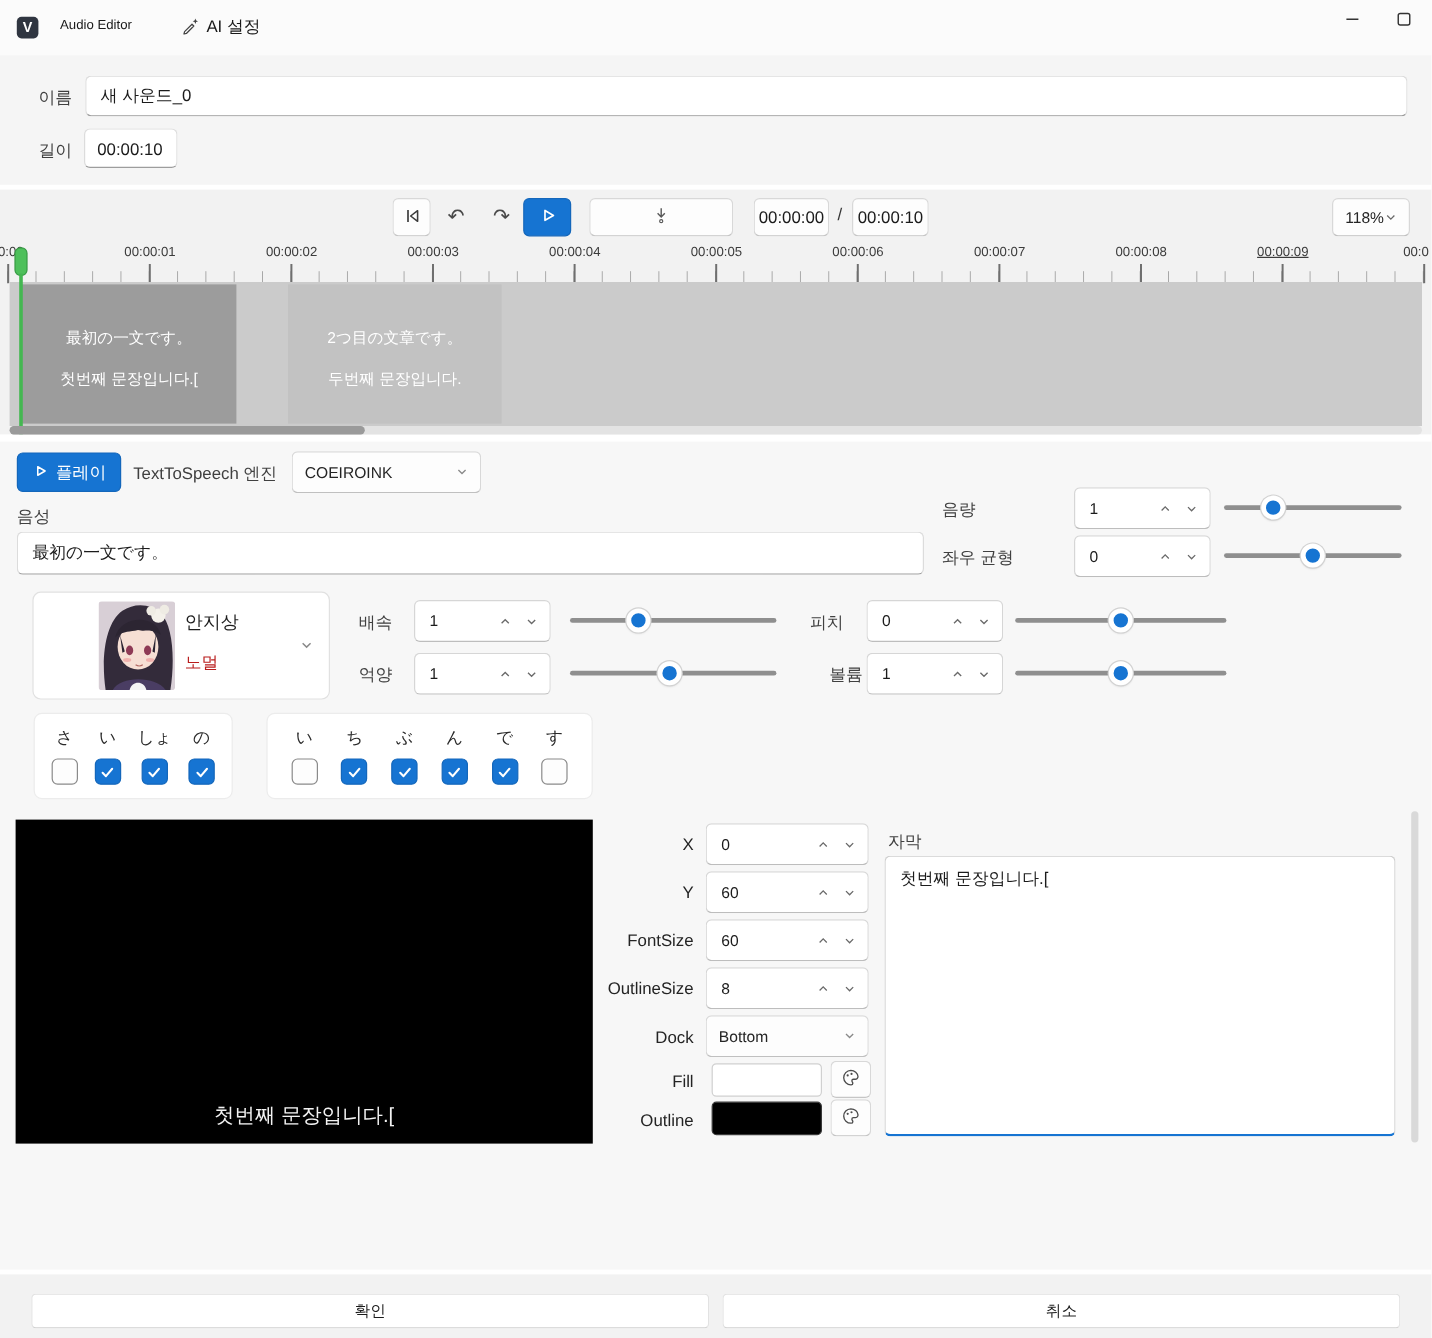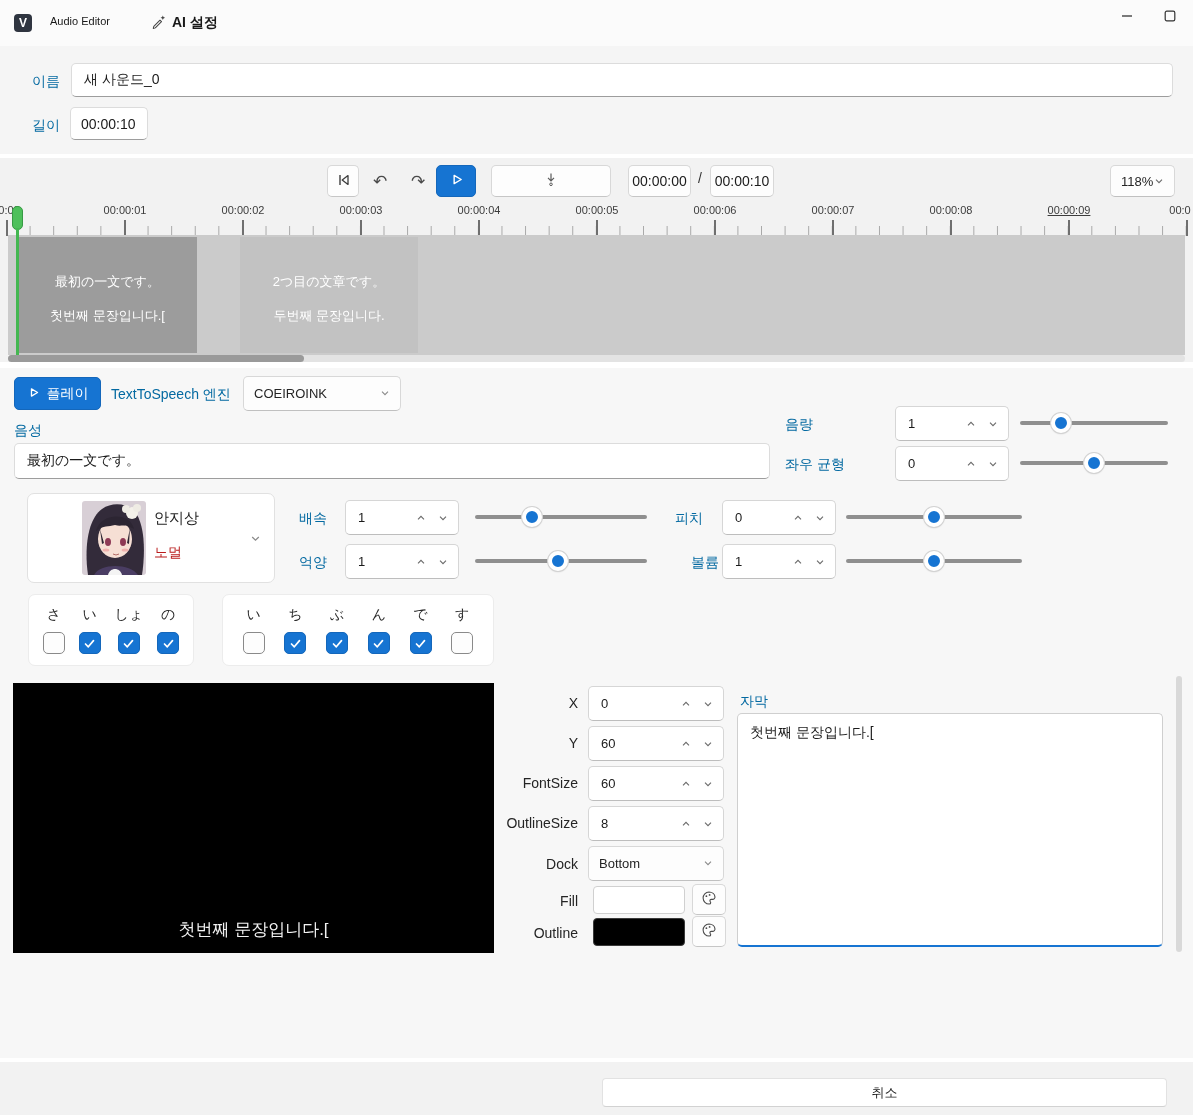--- a/index.html
+++ b/index.html
@@ -5,34 +5,34 @@
   * { margin:0; padding:0; box-sizing:border-box; }
   html,body { width:1193px; height:1115px; }
   body { font-family:"Liberation Sans","DejaVu Sans",sans-serif; background:#ffffff; color:#1b1b1b; position:relative; overflow:hidden; }
   .abs { position:absolute; }
   .app { position:absolute; inset:0; }
 
   
   .titlebar { position:absolute; left:0; top:0; width:1193px; height:46px; background:#fbfbfb; display:flex; align-items:center; }
   .logo { position:absolute; left:14px; top:14px; width:18px; height:18px; background:#2f3540; color:#fff; border-radius:4px; font-size:12px; font-weight:bold; display:flex; align-items:center; justify-content:center; }
   .app-title { position:absolute; left:50px; top:15px; font-size:11px; color:#191919; }
-  .menu-ai { position:absolute; left:145px; top:10px; height:26px; display:flex; align-items:center; gap:6px; padding:0 6px; border-radius:4px; font-size:14px; color:#191919; cursor:default;font-weight:bold; }
+  .menu-ai { position:absolute; left:145px; top:10px; height:26px; display:flex; align-items:center; gap:6px; padding:0 6px; border-radius:4px; font-size:14px; color:#191919; cursor:default; }
   .win-btn { position:absolute; width:30px; height:26px; display:flex; align-items:center; justify-content:center; }
 
   
   .textfield { background:#ffffff; border:1px solid #dcdcdc; border-bottom-color:#9d9d9d; border-radius:5px; font-size:14px; color:#1b1b1b; padding:0 12px; font-family:inherit; outline:none; }
   .btn { background:#fdfdfd; border:1px solid #d8d8d8; border-bottom-color:#c6c6c6; border-radius:5px; display:flex; align-items:center; justify-content:center; font-size:13px; color:#1b1b1b; }
   .flatbtn { background:transparent; border:none; display:flex; align-items:center; justify-content:center; color:#4a4a4a; font-size:17px; }
   .accent-btn { background:#1674d2; border:1px solid #1467bb; border-radius:5px; color:#fff; display:flex; align-items:center; justify-content:center; gap:7px; font-size:14px; }
   .select { background:#fdfdfd; border:1px solid #d8d8d8; border-bottom-color:#c0c0c0; border-radius:5px; display:flex; align-items:center; font-size:13px; color:#252525; padding:0 10px; }
   .select .val { flex:1; }
   .spin { background:#ffffff; border:1px solid #d6d6d6; border-bottom-color:#bdbdbd; border-radius:5px; display:flex; align-items:center; padding:0 4px 0 12px; font-size:13px; color:#1b1b1b; }
   .spin .val { flex:1; }
   .spin .chev { width:22px; height:24px; display:flex; align-items:center; justify-content:center; border-radius:4px; }
-  .label { font-size:14px; color:#0369a1; white-space:nowrap; }
+  .label { font-size:14px; color:#404040; white-space:nowrap; }
   .slider { height:20px; }
   .slider .track { position:absolute; left:0; right:0; top:8px; height:4px; background:#8f8f8f; border-radius:2px; }
   .slider .thumb { position:absolute; top:0; left:var(--pct,50%); transform:translateX(-50%); width:20px; height:20px; border-radius:50%; background:#1674d2; border:4px solid #ffffff; box-shadow:0 0 0 1px #d2d2d2, 0 1px 2px rgba(0,0,0,.15); }
 
   
   .panel-info { position:absolute; left:0; top:46px; width:1193px; height:108px; background:#f5f5f5; }
 
   
   .panel-trans { position:absolute; left:0; top:158px; width:1193px; height:204px; background:#f2f2f2; }
   .ruler-labels { position:absolute; left:0; top:46px; width:1193px; height:16px; overflow:hidden; }
@@ -521,16 +521,17 @@
       </span>
     </div>
 
     <div class="label abs" style="left:740px;top:325px;">자막</div>
     <textarea class="textarea abs" style="left: 737px; top: 345px; width: 426px; height: 234px;" spellcheck="false">첫번째 문장입니다.[</textarea>
 
     <div class="vscroll-thumb"></div>
   </div>
 
   <div class="footer">
+    <div class="btn" style="left:26px;width:565px;">확인</div>
     <div class="btn" style="left:602px;width:565px;">취소</div>
   </div>
 
 </div>
 
 </body></html>

